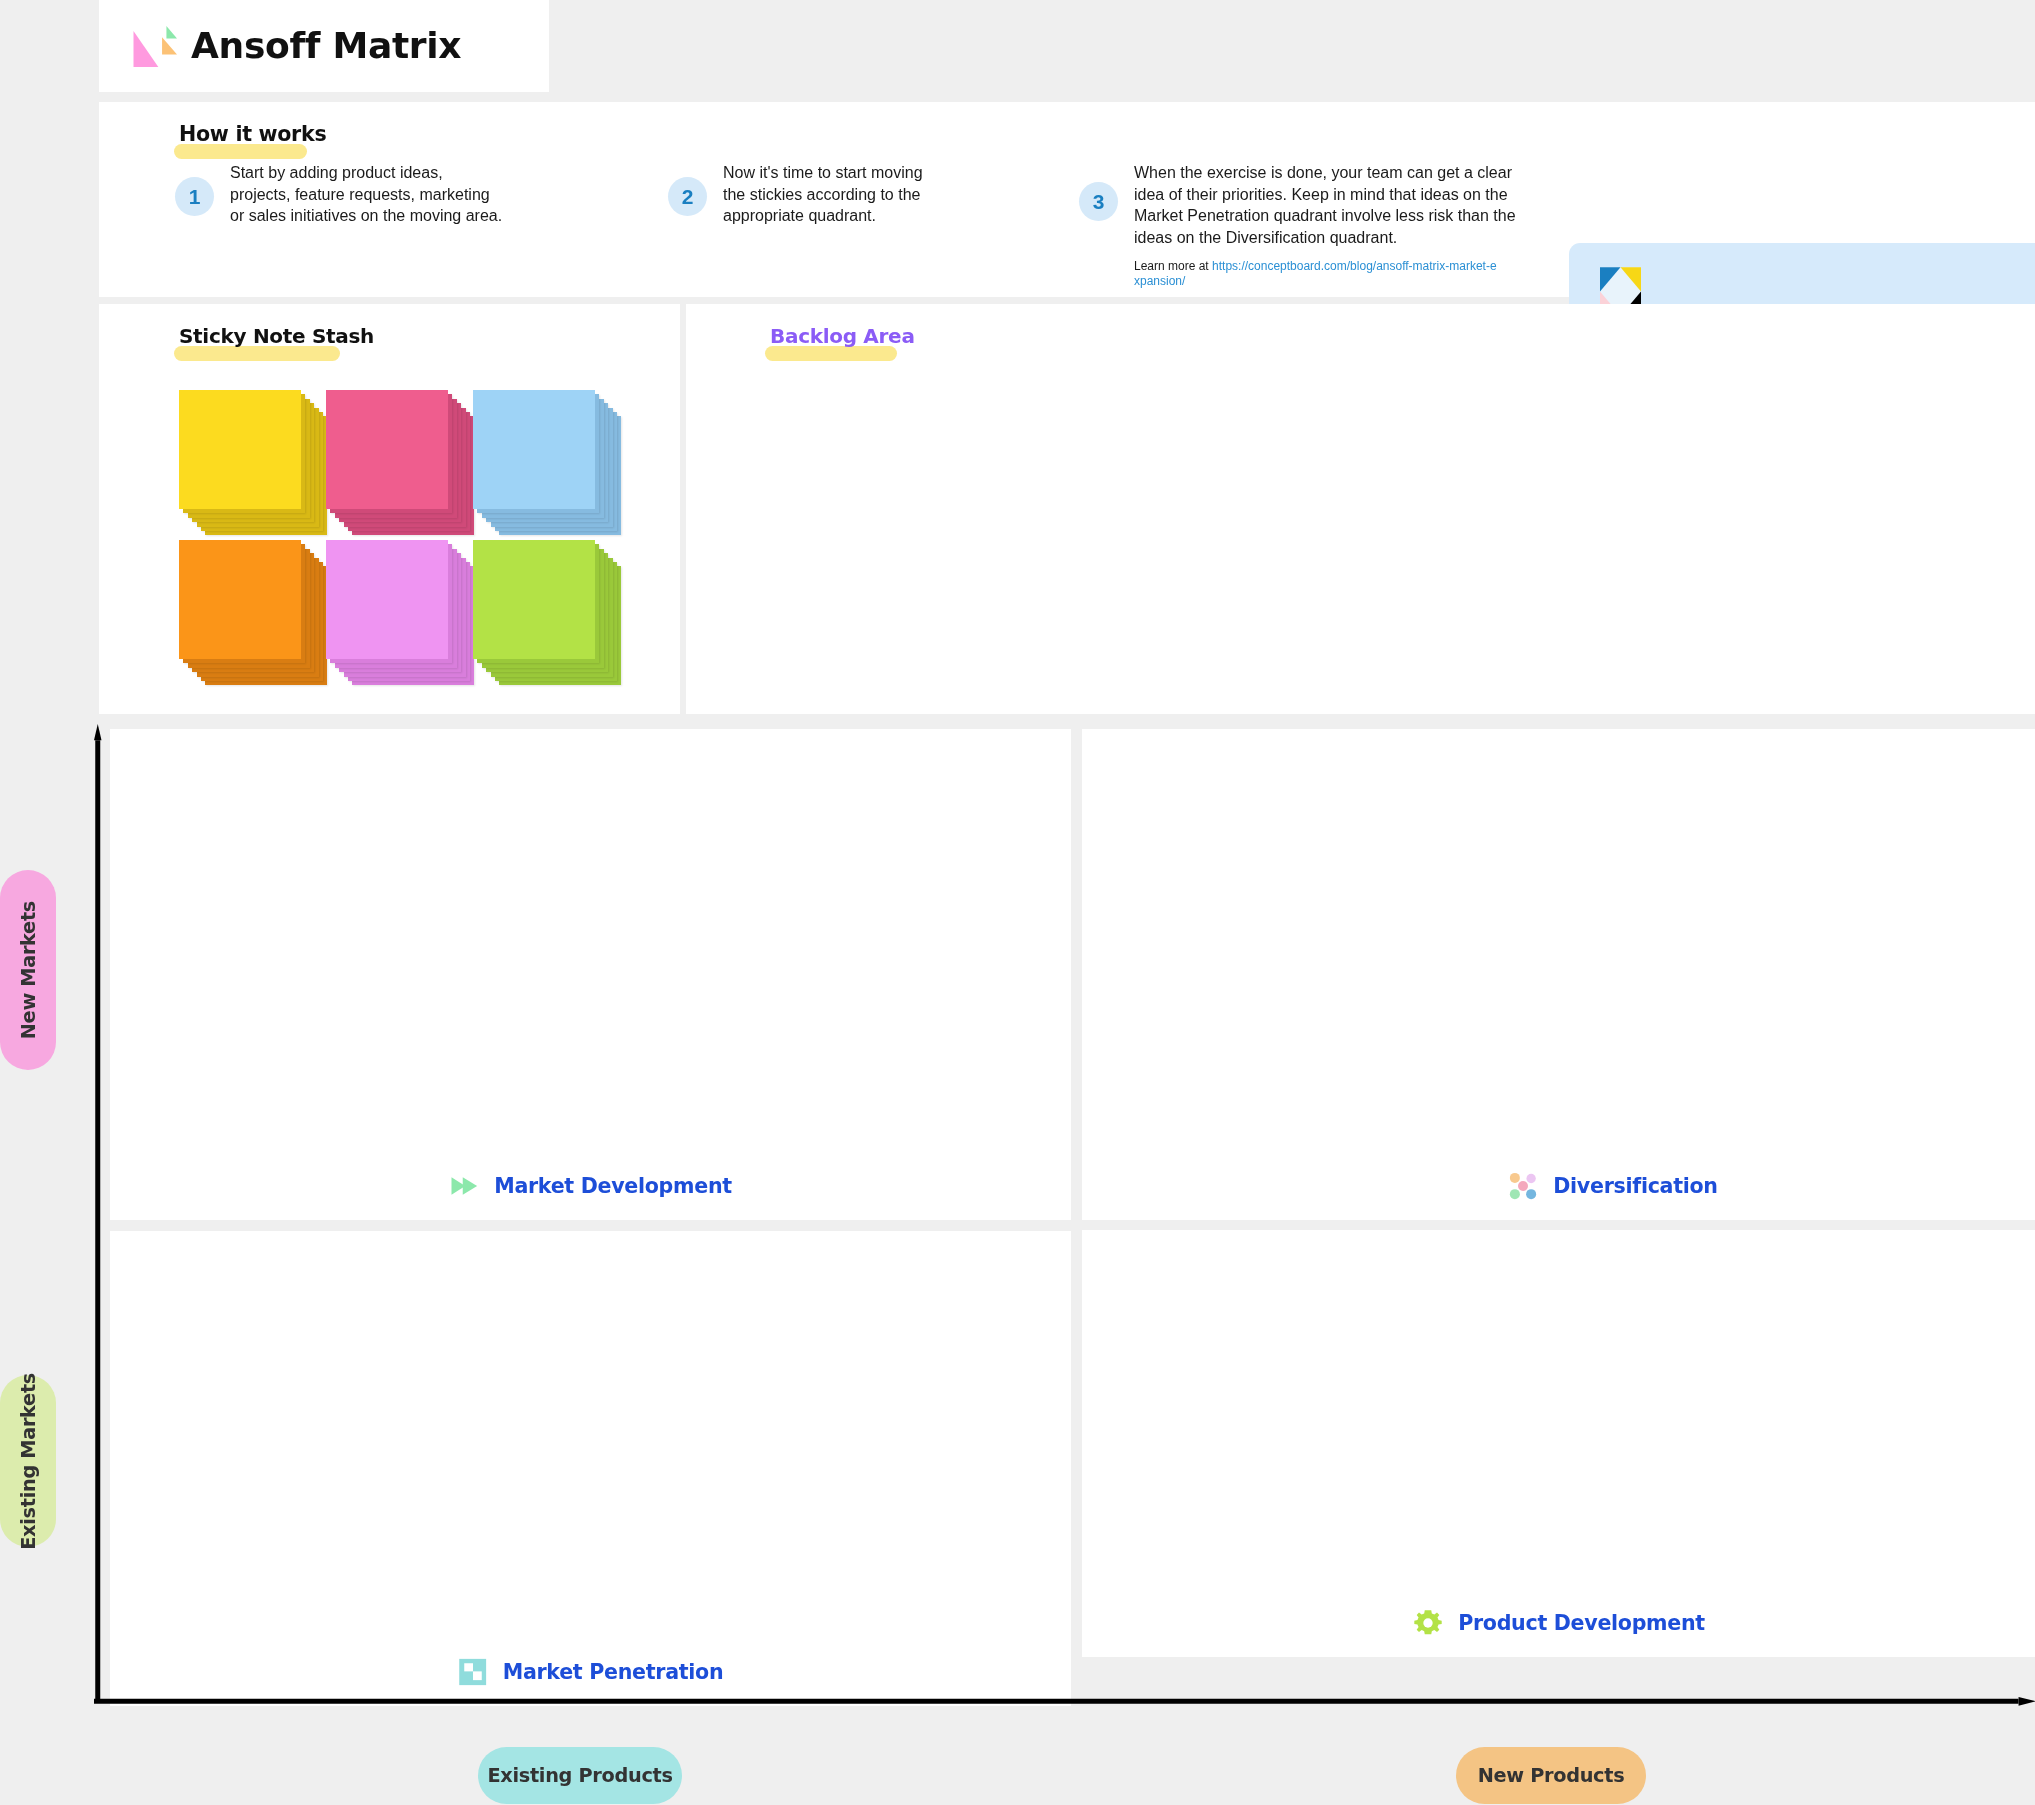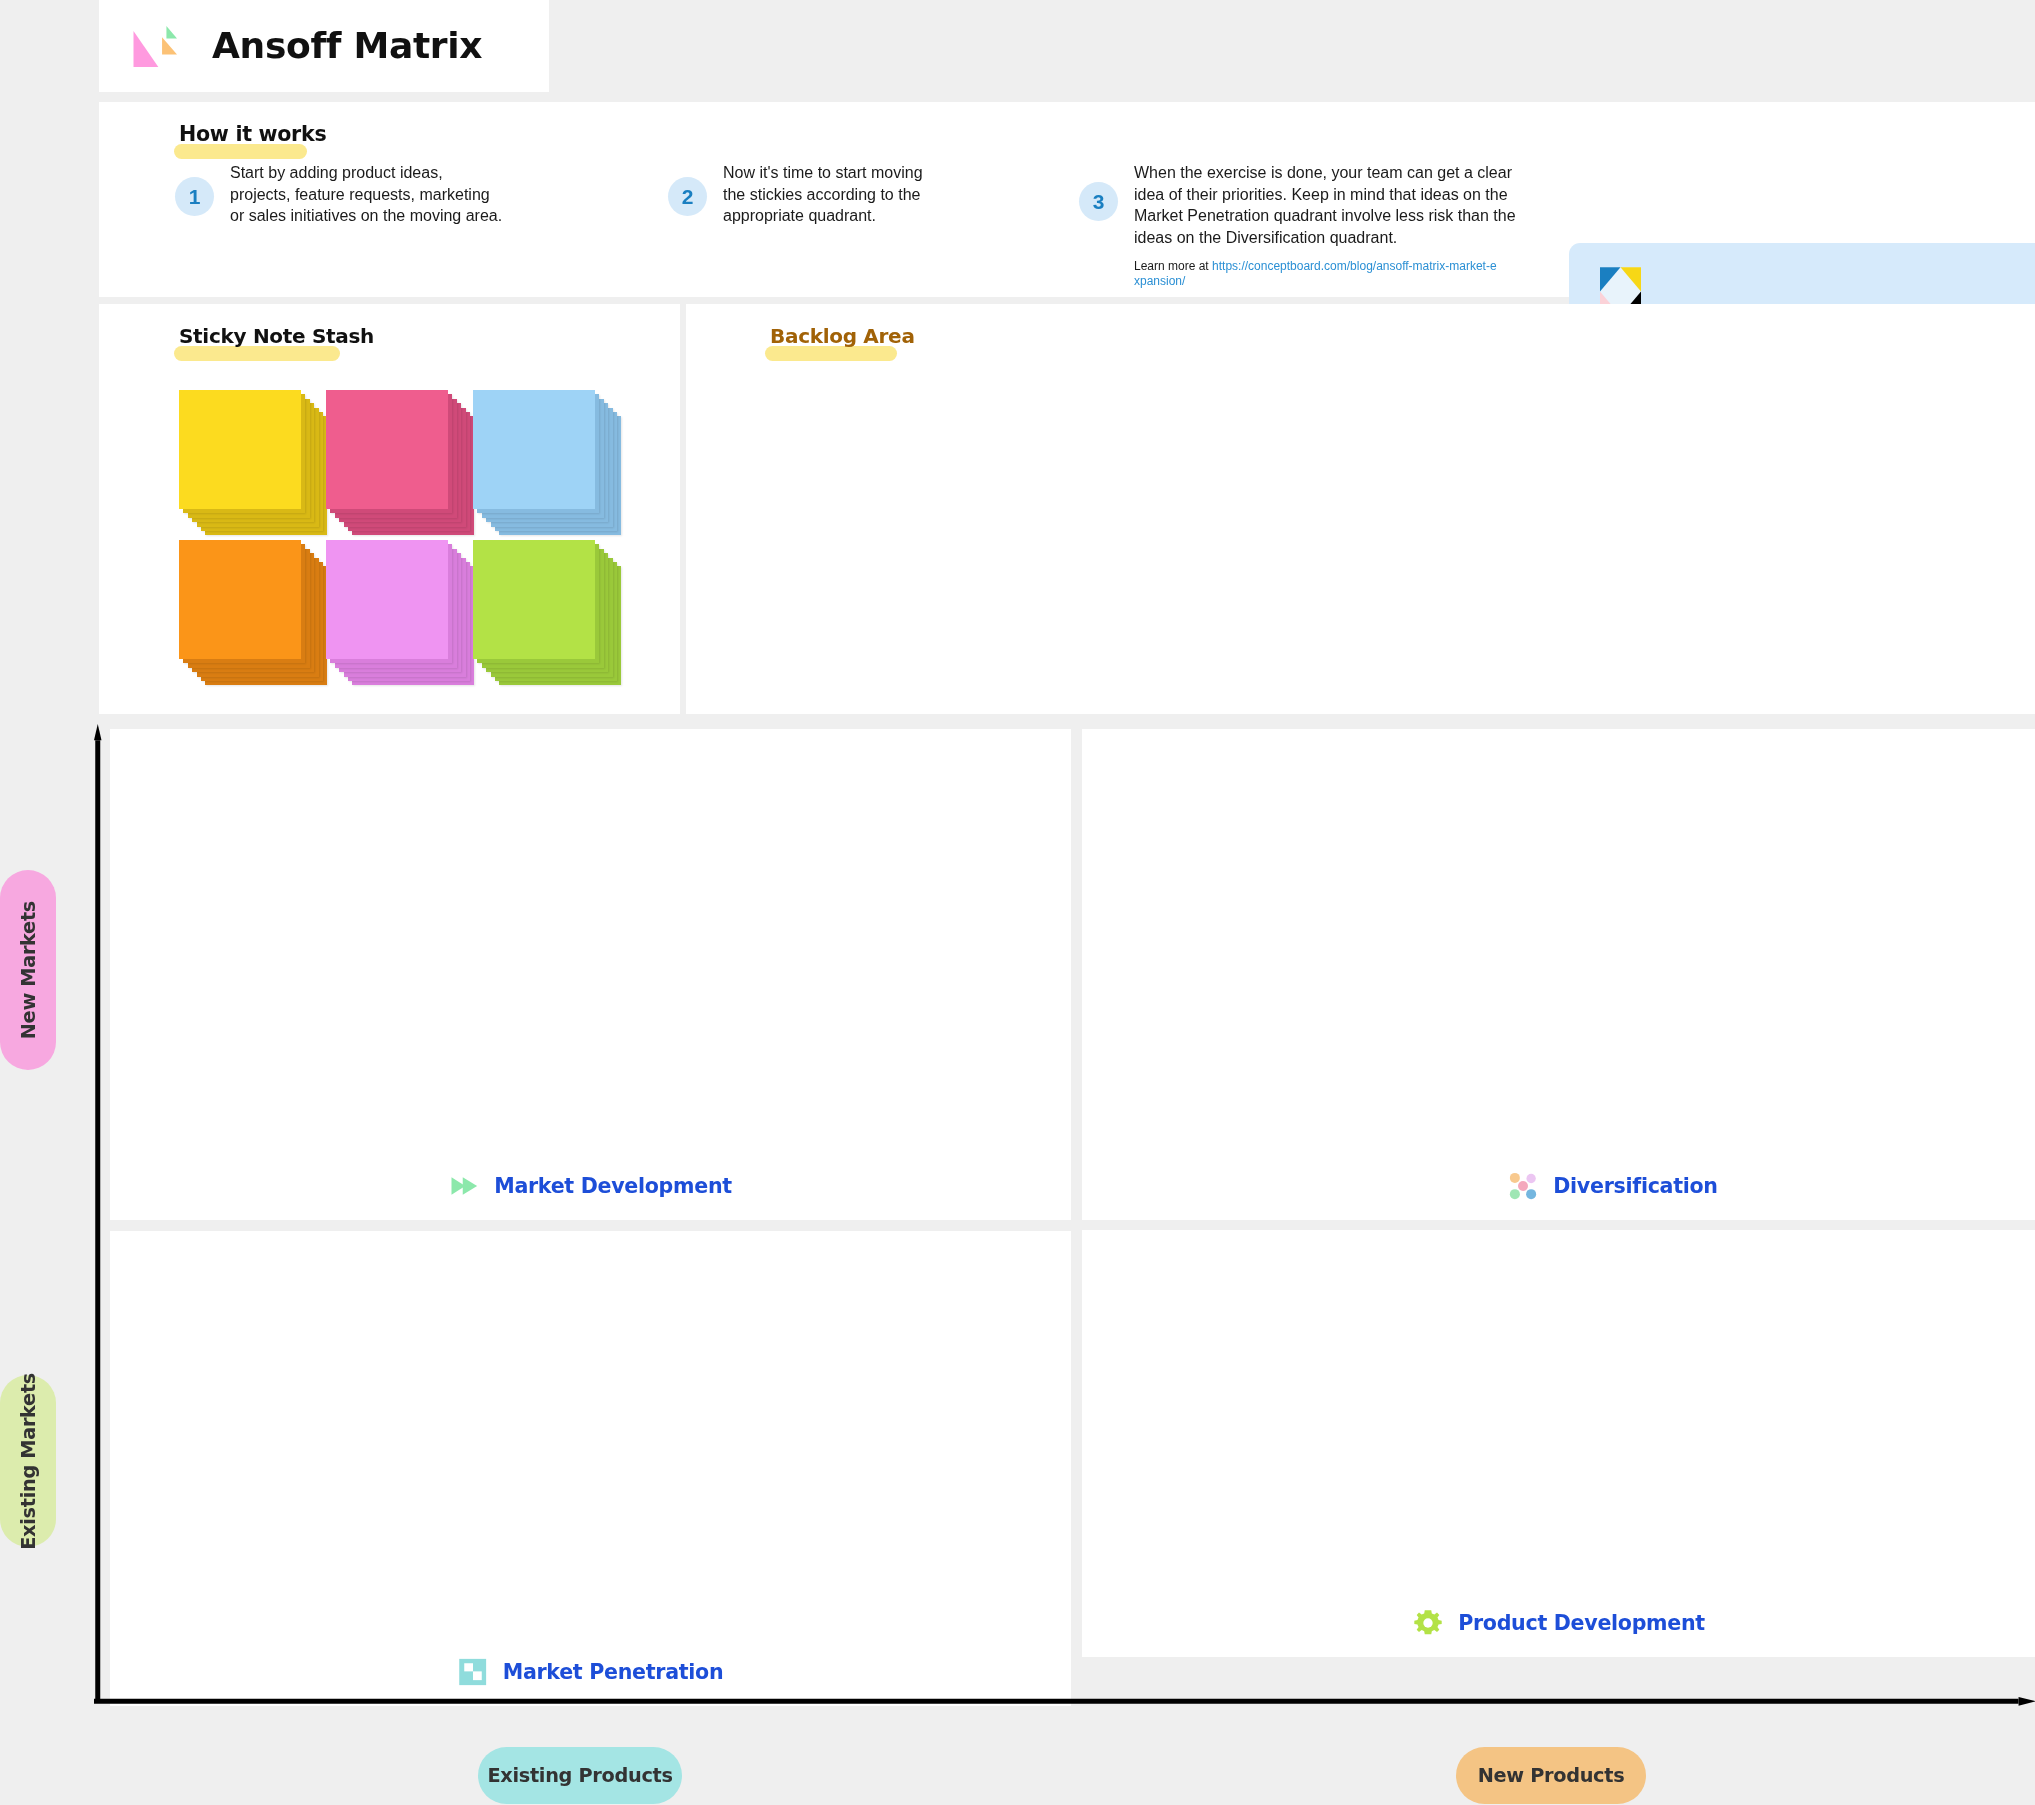--- a/index.html
+++ b/index.html
@@ -31,21 +31,21 @@
     font-weight: bold;
     letter-spacing: -0.3px;
   }
 
   
   #title-card {
     left: 99px; top: 0px;
     width: 450px; height: 92px;
     display: flex; align-items: center;
     padding-left: 32px;
-    gap: 35px;
+    gap: 14px;
   }
   #logo-mark { position: relative; width: 46px; height: 49px; flex: 0 0 auto; }
   #logo-mark svg { position: absolute; left: 0; top: 0; }
   #title-text {
     font-size: 36px;
     color: #111111;
     line-height: 1;
   }
 
   
@@ -147,21 +147,21 @@
     display: block;
   }
 
   
   #backlog-card {
     left: 686px; top: 304px;
     width: 1349px; height: 410px;
   }
   #backlog-heading {
     position: absolute; left: 84px; top: 20px;
-    font-size: 20px; color: #a16207; z-index: 2;
+    font-size: 20px; color: #8b5cf6; z-index: 2;
   }
   #backlog-highlight {
     position: absolute; left: 79px; top: 42px;
     width: 132px; height: 15px;
     background: #fbe98e; border-radius: 8px; z-index: 1;
   }
 
   
   #matrix { position: absolute; left: 0; top: 724px; width: 2035px; height: 1082px; }
 

